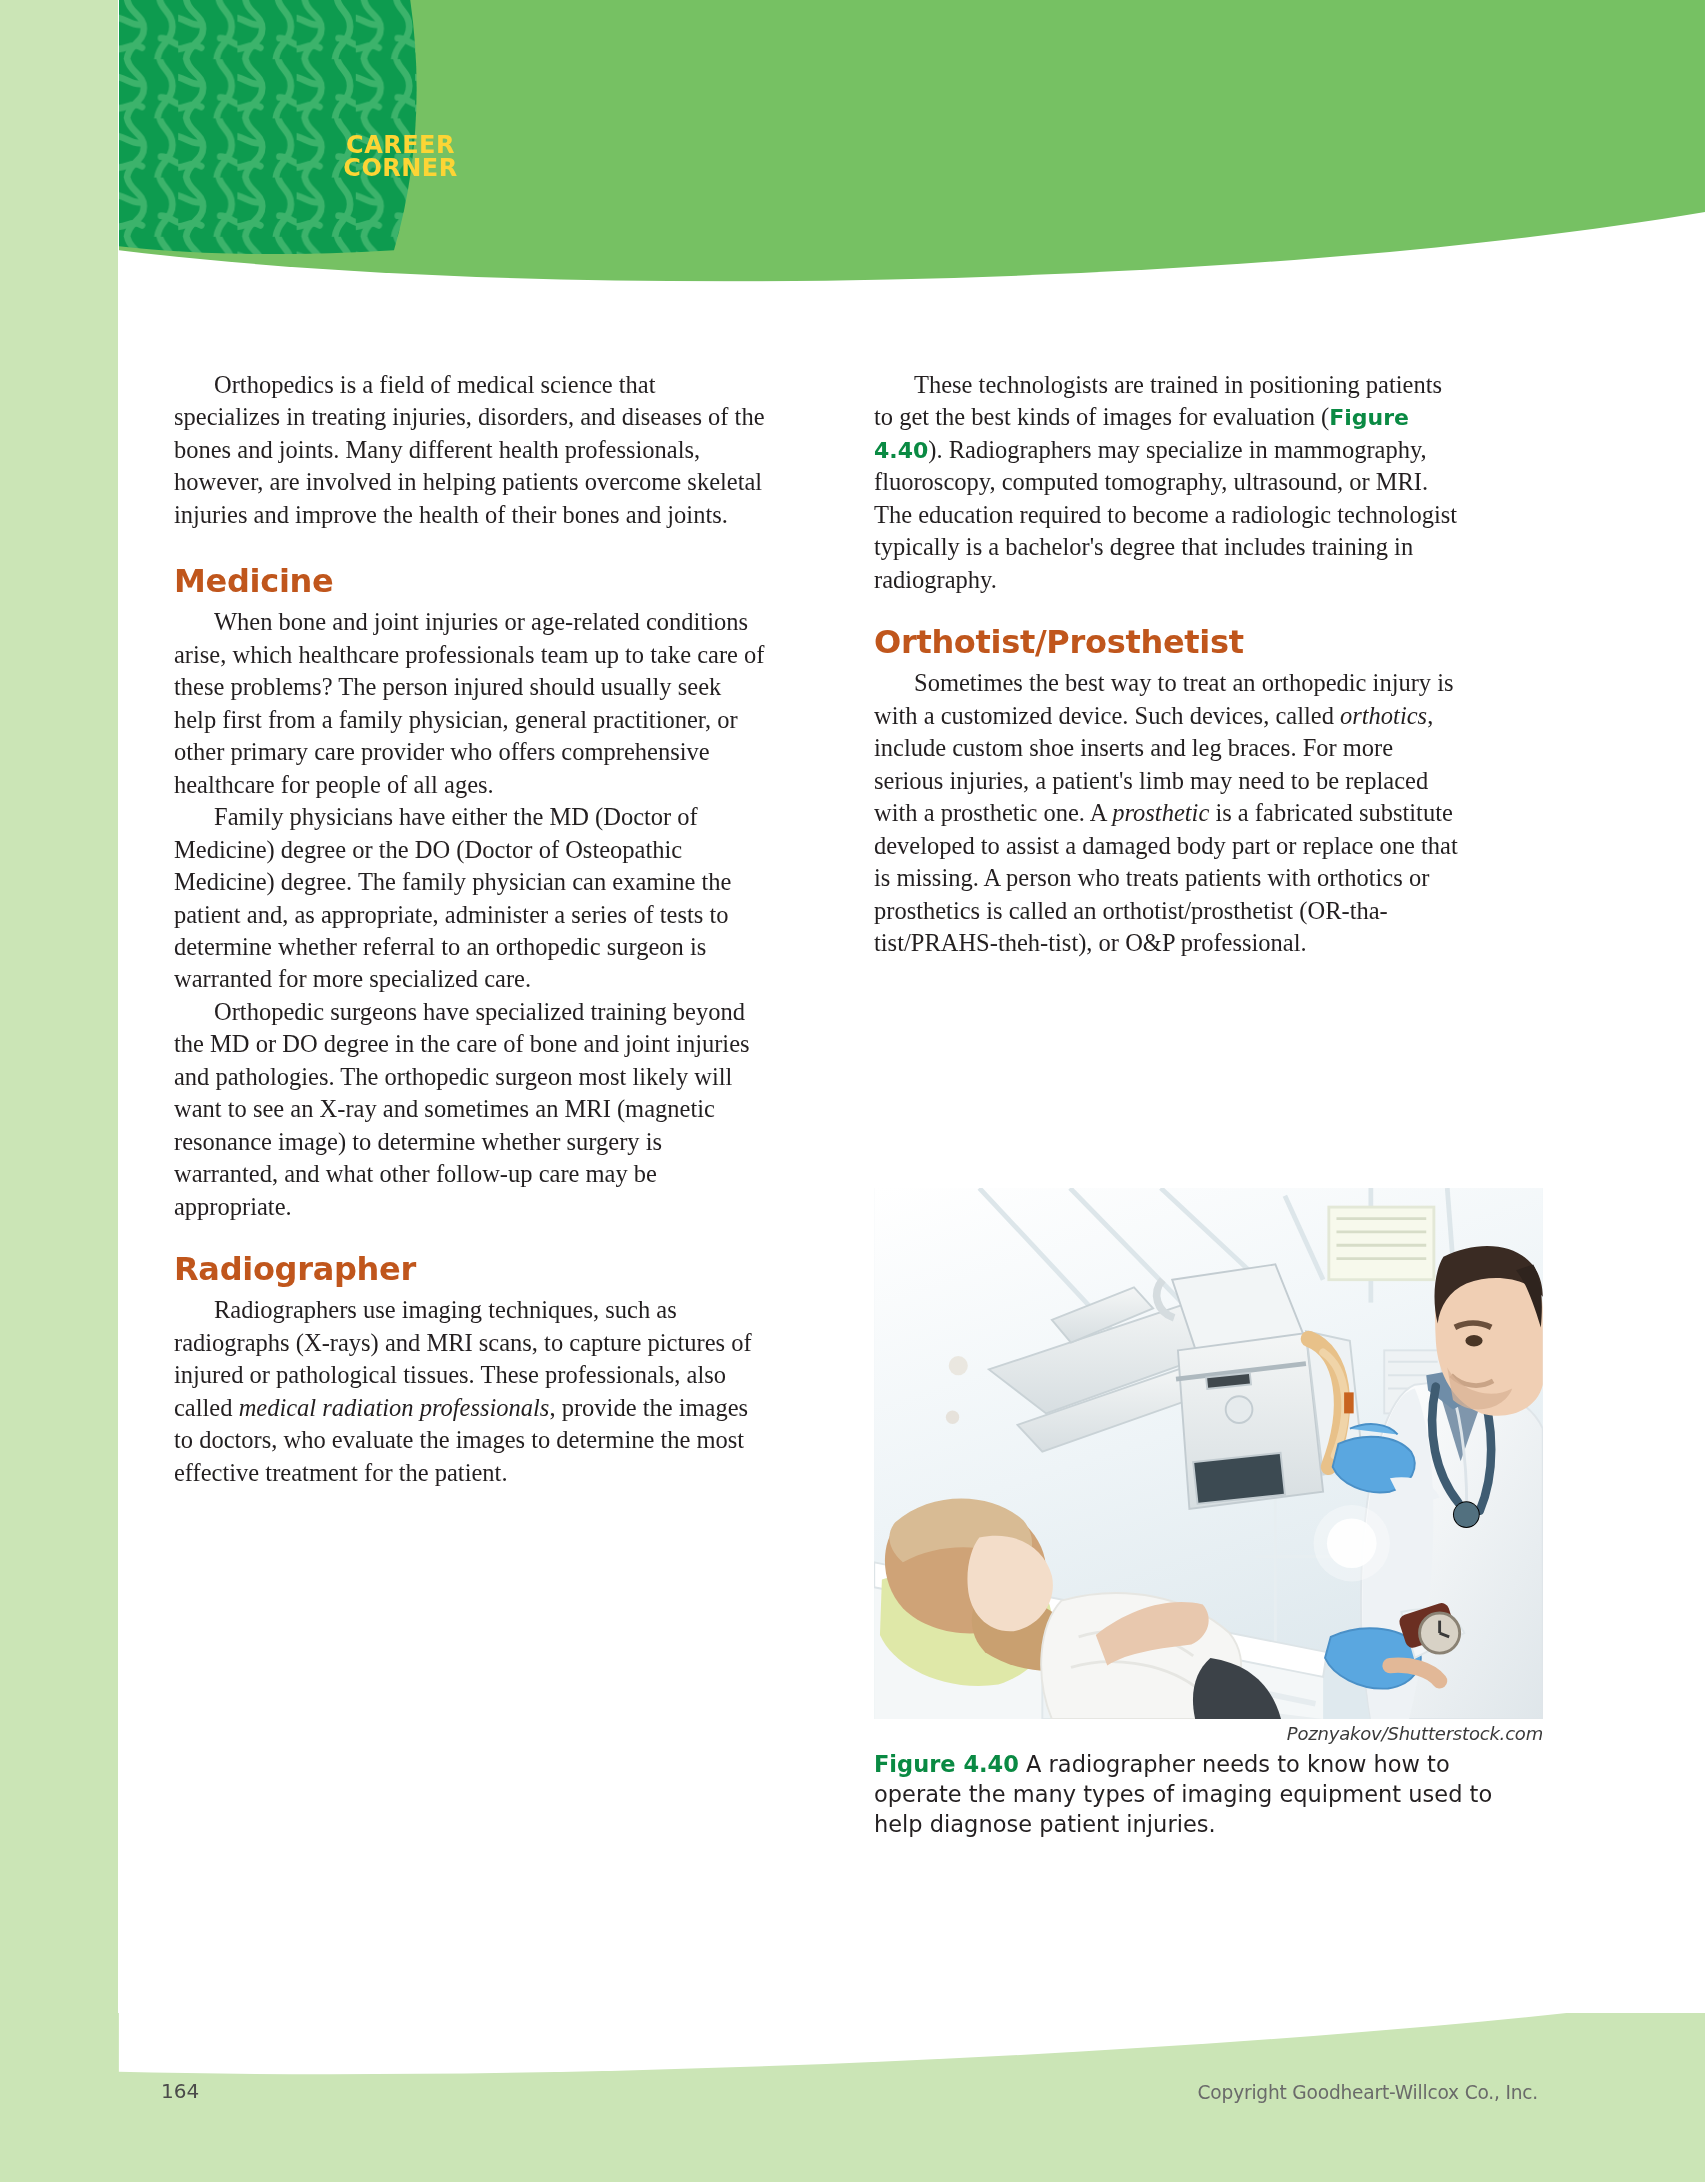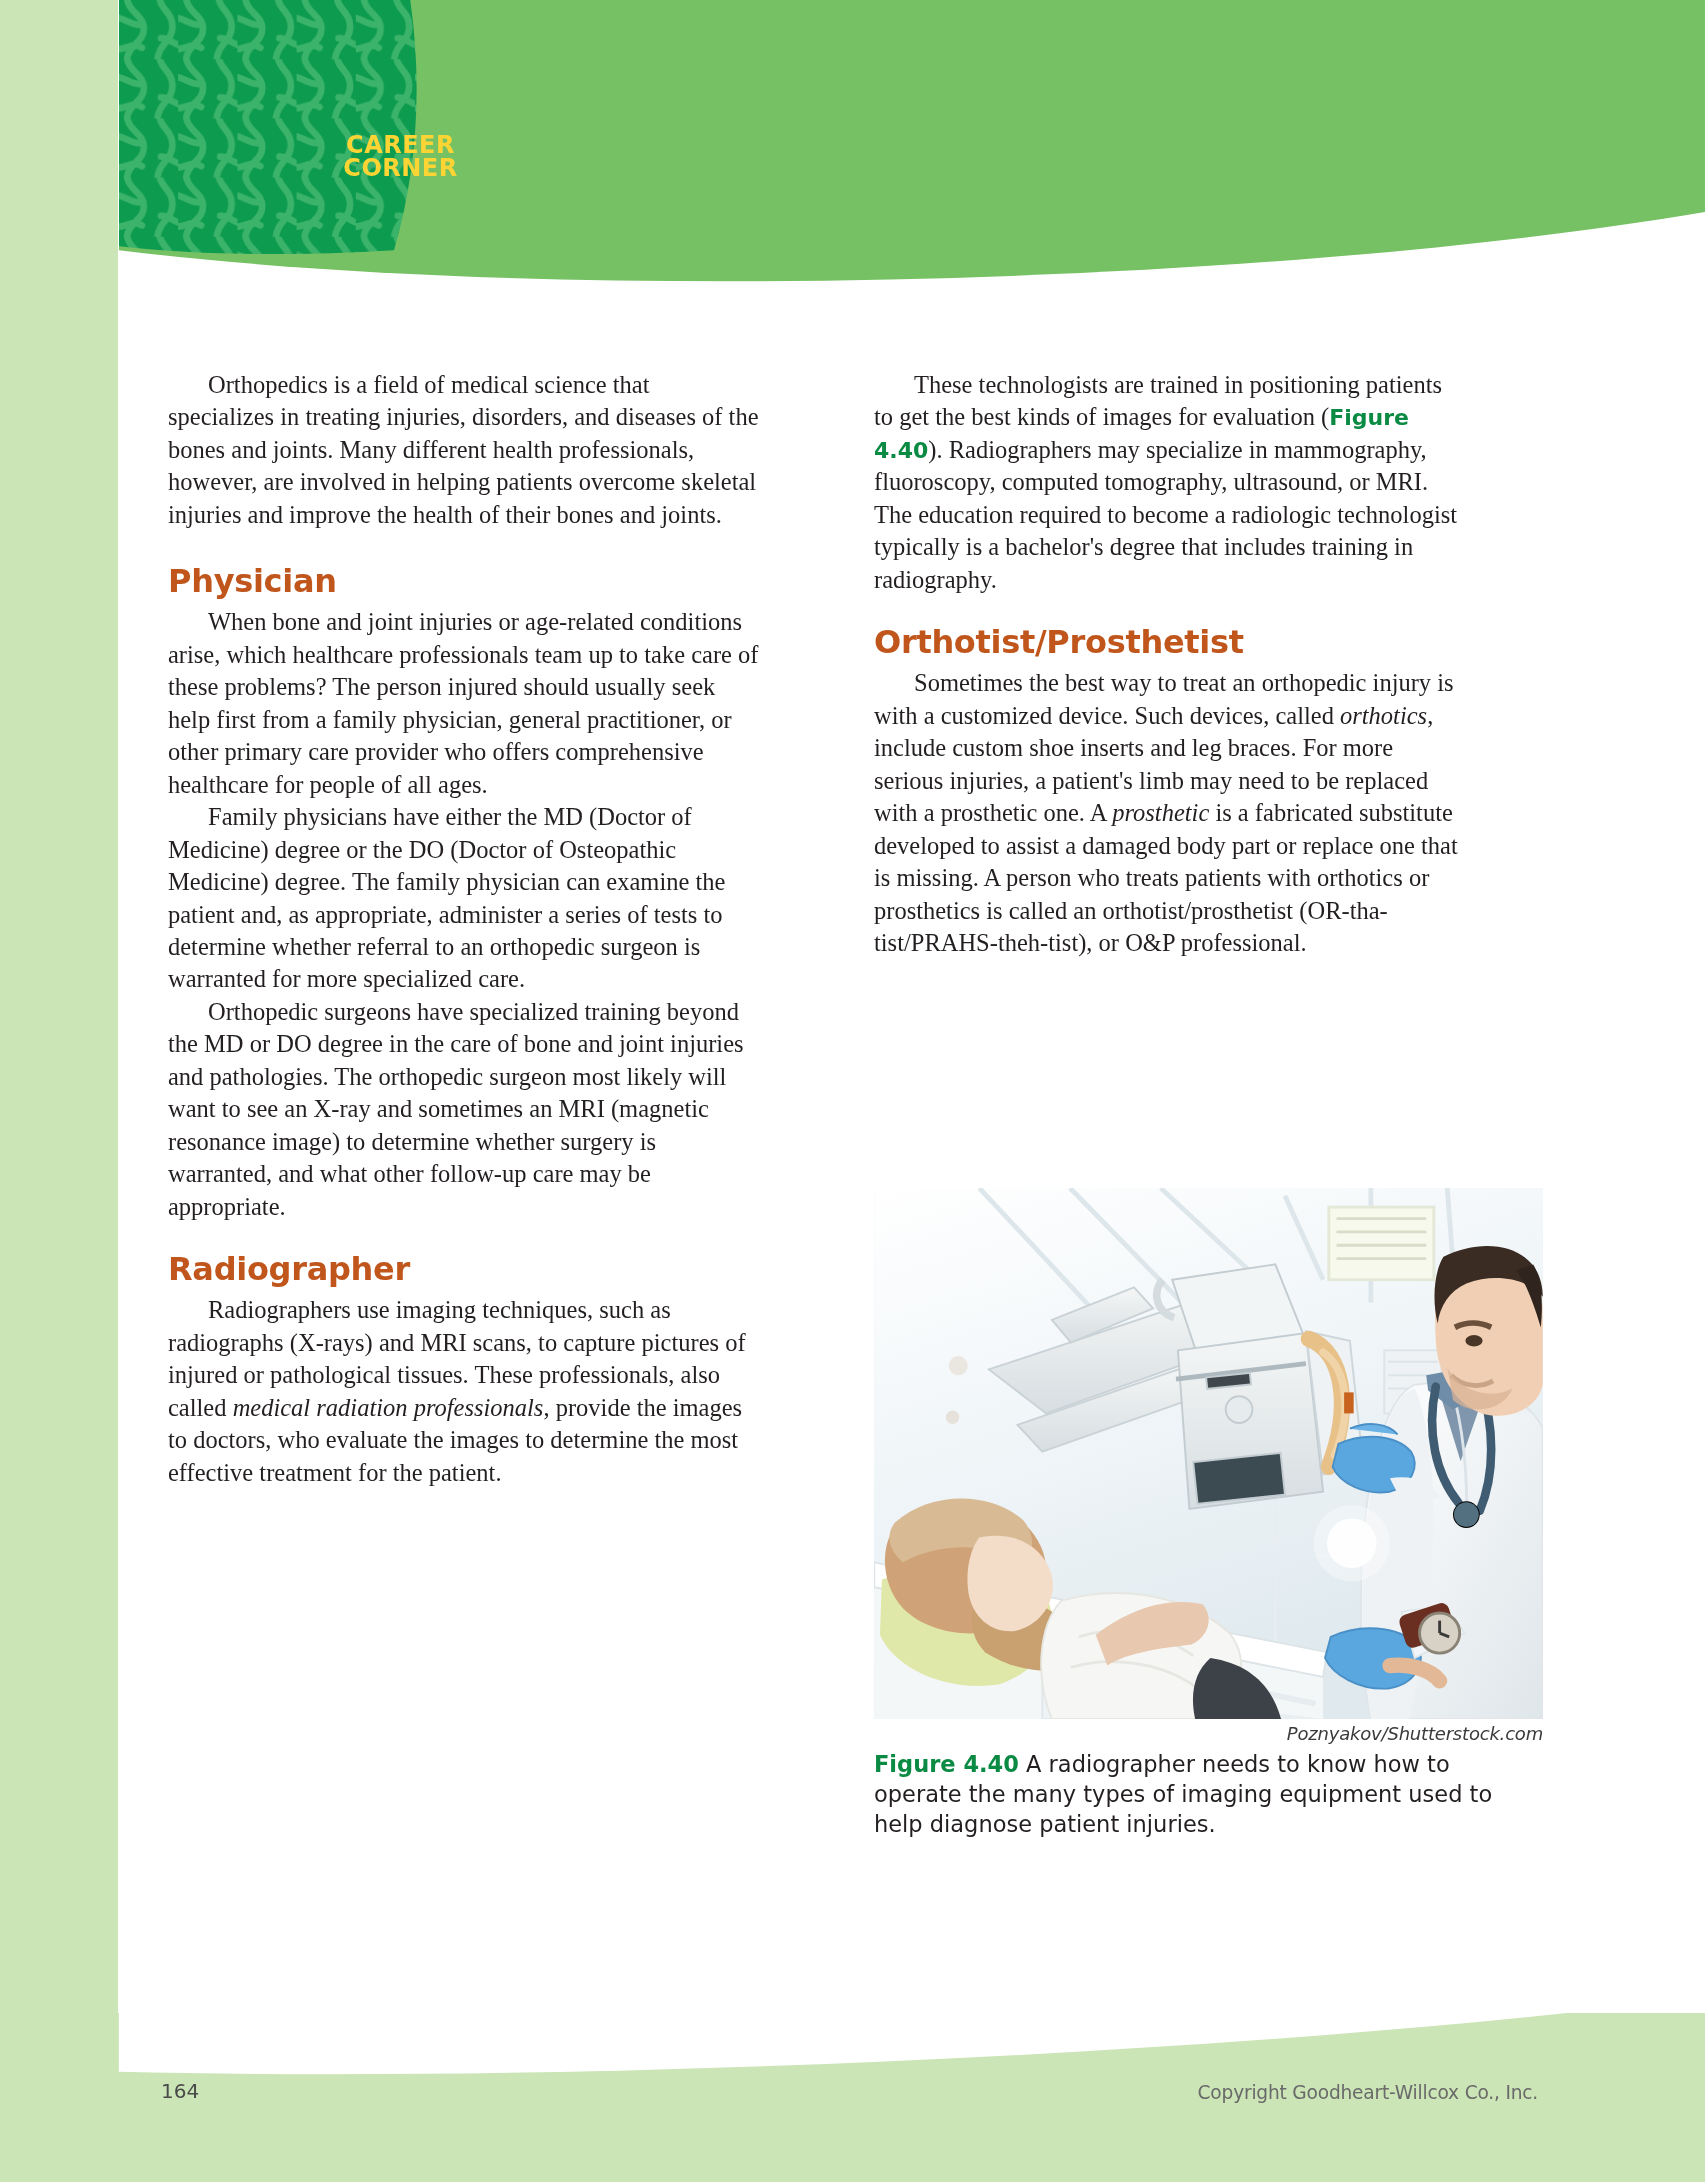--- a/index.html
+++ b/index.html
@@ -72,21 +72,21 @@
   .col {
     position:absolute;
     top:369px;
     width:591px;
     font-family:"Liberation Serif", serif;
     font-size:24.5px;
     line-height:1.325;
     color:#231f20;
     text-align:left;
   }
-  .col-left  { left:168px; }
+  .col-left  { left:174px; }
   .col-right { left:874px; }
 
   .col p { text-indent:40px; margin:0; }
 
   h2.sec {
     font-family:"DejaVu Sans", sans-serif;
     font-weight:bold;
     font-size:32px;
     color:#c0561c;
     margin:25px 0 3.8px 0;
@@ -205,21 +205,21 @@
       <span>CAREER</span>
       <span class="l2">CORNER</span>
     </div>
 
   </div>
 
   <div class="col col-left">
 
     <p>Orthopedics is a field of medical science that specializes in treating injuries, disorders, and diseases of the bones and joints. Many different health professionals, however, are involved in helping patients overcome skeletal injuries and improve the health of their bones and joints.</p>
 
-    <h2 class="sec first">Physician</h2>
+    <h2 class="sec first">Medicine</h2>
 
     <p>When bone and joint injuries or age-related conditions arise, which healthcare professionals team up to take care of these problems? The person injured should usually seek help first from a family physician, general practitioner, or other primary care provider who offers comprehensive healthcare for people of all ages.</p>
     <p>Family physicians have either the MD (Doctor of Medicine) degree or the DO (Doctor of Osteopathic Medicine) degree. The family physician can examine the patient and, as appropriate, administer a series of tests to determine whether referral to an orthopedic surgeon is warranted for more specialized care.</p>
     <p>Orthopedic surgeons have specialized training beyond the MD or DO degree in the care of bone and joint injuries and pathologies. The orthopedic surgeon most likely will want to see an X-ray and sometimes an MRI (magnetic resonance image) to determine whether surgery is warranted, and what other follow-up care may be appropriate.</p>
 
     <h2 class="sec">Radiographer</h2>
 
     <p><span>Radiographers use imaging techniques, such as radiographs (X-rays) and MRI scans, to capture pictures of injured or pathological tissues. These professionals, also called </span><span class="ital">medical radiation professionals</span><span>, provide the images to doctors, who evaluate the images to determine the most effective treatment for the patient.</span></p>
   </div>
 

